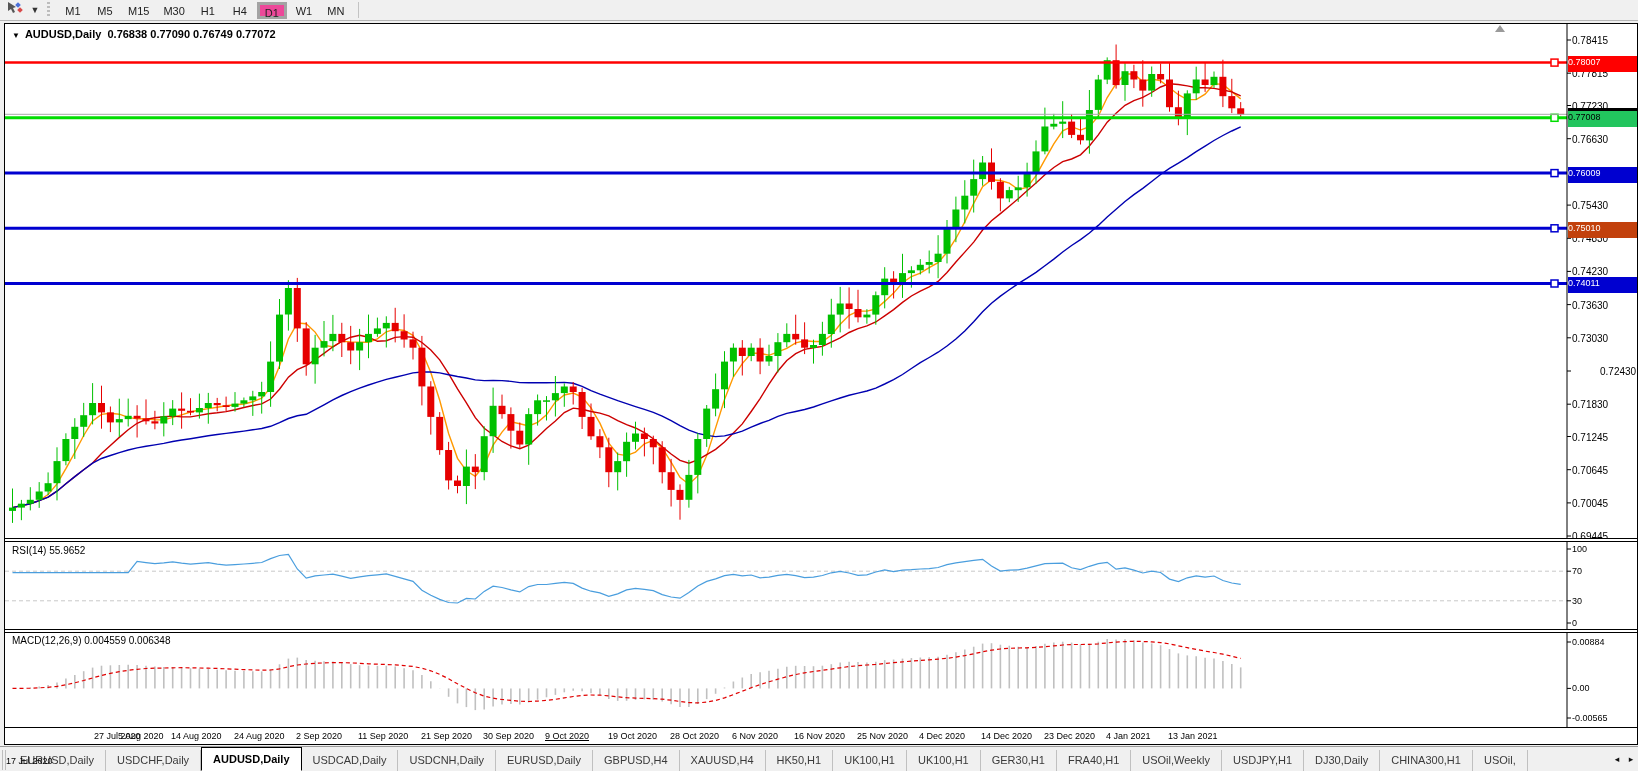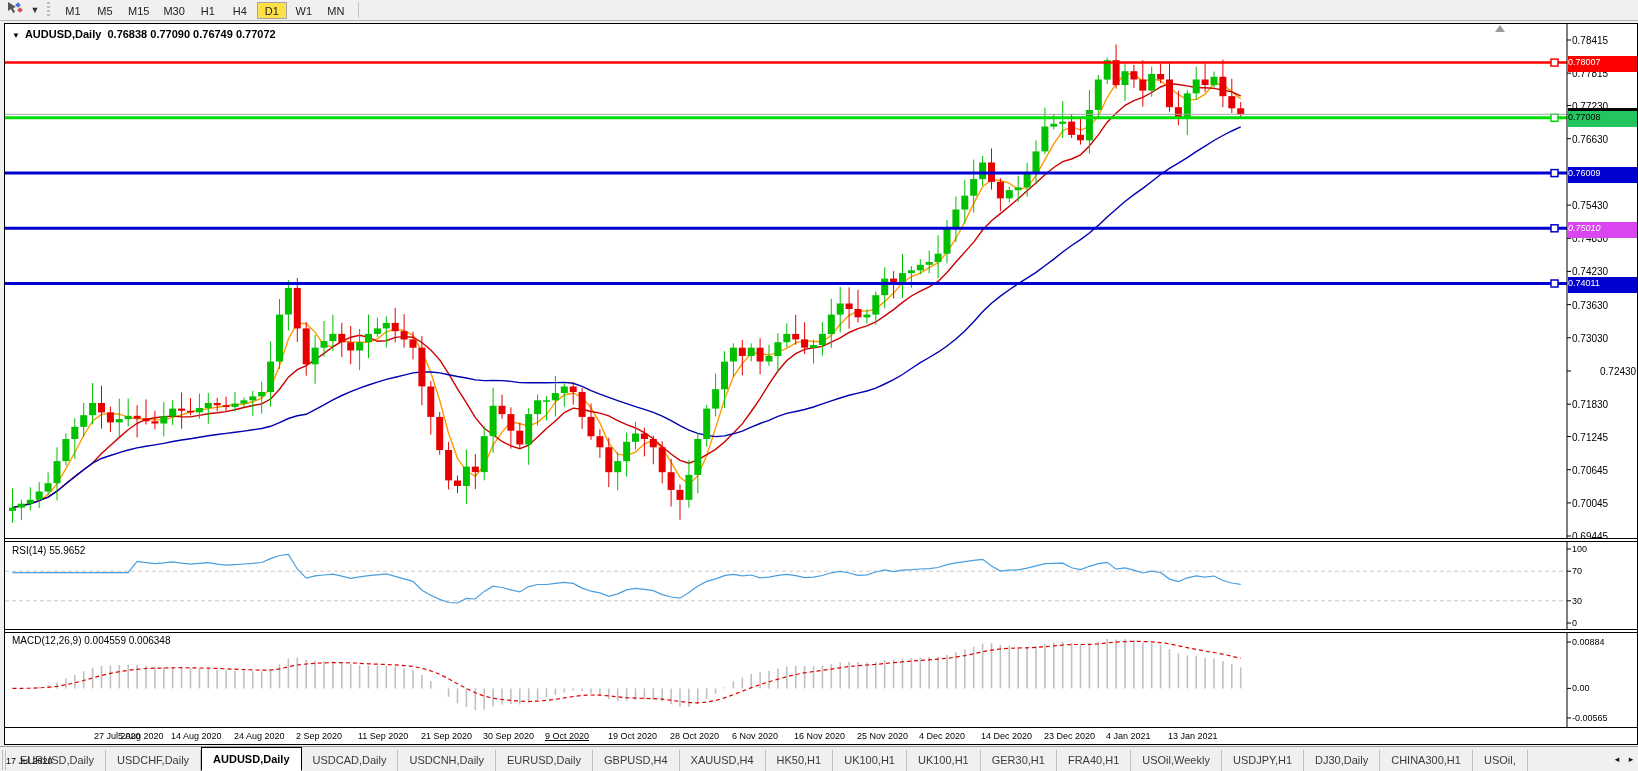--- a/index.html
+++ b/index.html
@@ -11,21 +11,21 @@
   #toolbar { position:absolute; left:0; top:0; width:1638px; height:21px; background:#f0f0f0;
              border-bottom:1px solid #b5b5b5; display:flex; align-items:center; }
   .tool-btn { height:18px; display:flex; align-items:center; justify-content:center; cursor:default; }
   #cursor-btn { width:26px; margin-left:2px; }
   #caret-btn { width:14px; font-size:9px; color:#333; }
   .grip { width:5px; height:16px; margin:0 6px 0 4px;
           background:repeating-linear-gradient(to bottom,#bdbdbd 0 2px,transparent 2px 4px);
           background-size:3px 100%; background-repeat:repeat-y; background-position:1px 0; }
   .tf-btn { min-width:30px; padding:0 5px; height:17px; line-height:17px; text-align:center;
             font-size:11px; color:#222; border:1px solid transparent; margin:0 1px; }
-  .tf-btn.active { background:#fde047; border:1px solid #a3a3a3; }
+  .tf-btn.active { background:#ec4899; border:3px solid #a3a3a3; }
   .vsep { width:1px; height:16px; background:#c3c3c3; margin:0 6px; }
 
   
   #chart-window { position:absolute; left:4px; top:23px; width:1634px; height:722px;
                   background:#fff; border:1px solid #000; }
   #chart-svg { position:absolute; left:0; top:0; }
   #chart-header { position:absolute; left:7px; top:4px; font-size:11px; font-weight:bold; color:#000;
                   white-space:pre; z-index:5; }
   #chart-header .dd { font-size:8px; margin-right:5px; }
   .pane-sep { position:absolute; left:0; width:1632px; height:4px; background:#fff;
@@ -617,21 +617,21 @@
       <div class="axis-tick-label" style="top: 342px; margin-left: 28px;">0.72430</div>
       <div class="axis-tick-label" style="top: 375px;">0.71830</div>
       <div class="axis-tick-label" style="top: 408px;">0.71245</div>
       <div class="axis-tick-label" style="top: 441px;">0.70645</div>
       <div class="axis-tick-label" style="top: 474px;">0.70045</div>
       <div class="axis-tick-label" style="top: 507px;">0.69445</div>
       <div class="line-price-box" style="top: 84px; background: rgb(0, 0, 0); color: rgb(255, 255, 255);">0.77072</div>
       <div class="line-price-box" style="top: 32px; background: rgb(255, 0, 0); color: rgb(255, 255, 255);">0.78007</div>
       <div class="line-price-box" style="top: 87px; background: #22c55e; color: rgb(0, 0, 0);">0.77008</div>
       <div class="line-price-box" style="top: 143px; background: rgb(0, 0, 208); color: rgb(255, 255, 255);">0.76009</div>
-      <div class="line-price-box" style="top: 198px; background: #d946ef; color: rgb(255, 255, 255); font-style: italic;">0.75010</div>
+      <div class="line-price-box" style="top: 198px; background: #c2410c; color: rgb(255, 255, 255);">0.75010</div>
       <div class="line-price-box" style="top: 253px; background: rgb(0, 0, 208); color: rgb(255, 255, 255);">0.74011</div>
       <div class="rsi-axis-label" style="top: 520px;">100</div>
       <div class="rsi-axis-label" style="top: 542px;">70</div>
       <div class="rsi-axis-label" style="top: 572px;">30</div>
       <div class="rsi-axis-label" style="top: 594px;">0</div>
       <div class="macd-axis-label" style="top: 613px;">0.00884</div>
       <div class="macd-axis-label" style="top: 659px;">0.00</div>
       <div class="macd-axis-label" style="top: 689px;">-0.00565</div>
     </div>
 

